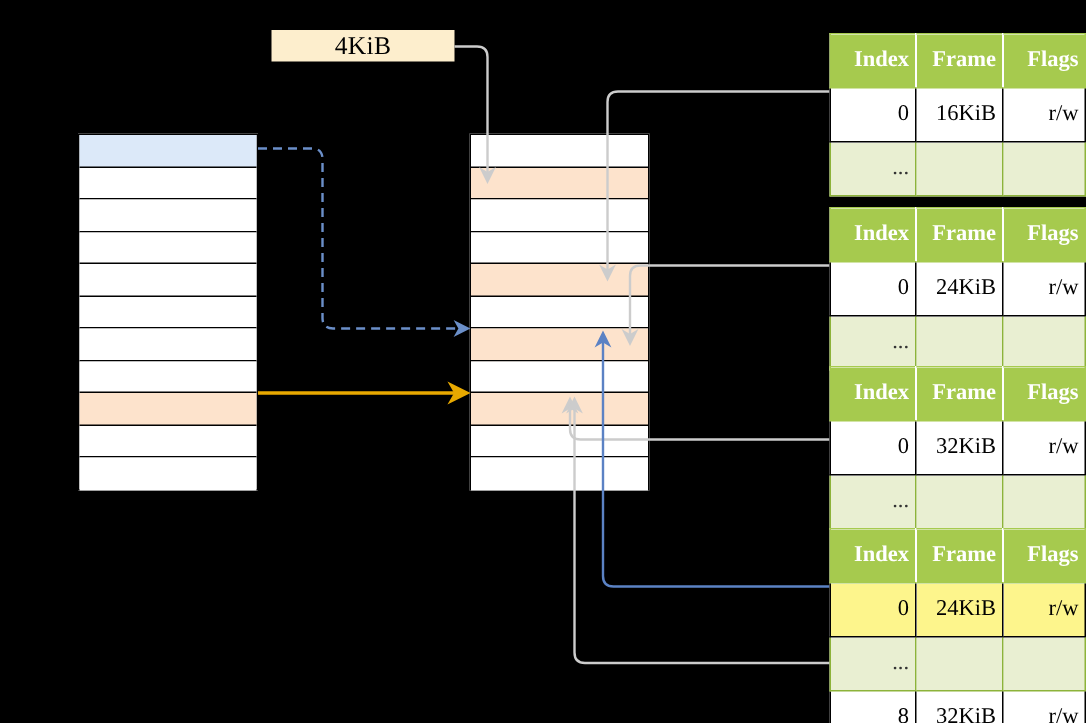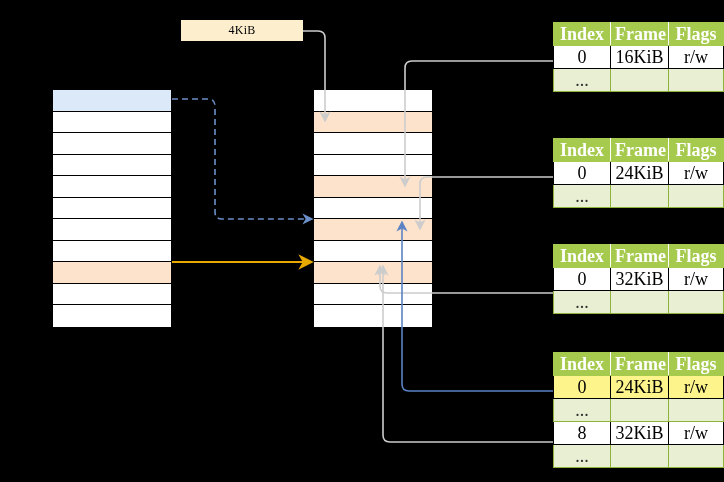--- a/index.html
+++ b/index.html
@@ -37,42 +37,42 @@
   }
   .memcol .memrow:last-child { border-bottom: none; }
   .memcol .memrow.blue  { background: #dce9f9; }
   .memcol .memrow.peach { background: #fde3cc; }
 
   
   .sizebox {
     position: absolute;
     background: #fdeecd;
     color: #000000;
-    font-size: 12px;
+    font-size: 17px;
     text-align: center;
     line-height: 21px;
     height: 21px;
     letter-spacing: 0.2px;
   }
 
   
   .ptable {
     position: absolute;
     border-collapse: collapse;
     border: 1.4px solid #8db33a;
     table-layout: fixed;
     background: #ffffff;
   }
   .ptable th, .ptable td {
     border: 1.2px solid #000000;
-    font-size: 18px;
+    font-size: 15px;
     padding: 0 4px;
-    height: 23px;
+    height: 36px;
     box-sizing: border-box;
-    text-align: center;
+    text-align: right;
     font-weight: normal;
     color: #000000;
     overflow: hidden;
     white-space: nowrap;
   }
   .ptable th {
     background: #a6ca4e;
     color: #ffffff;
     font-weight: bold;
     border-color: #ffffff;

